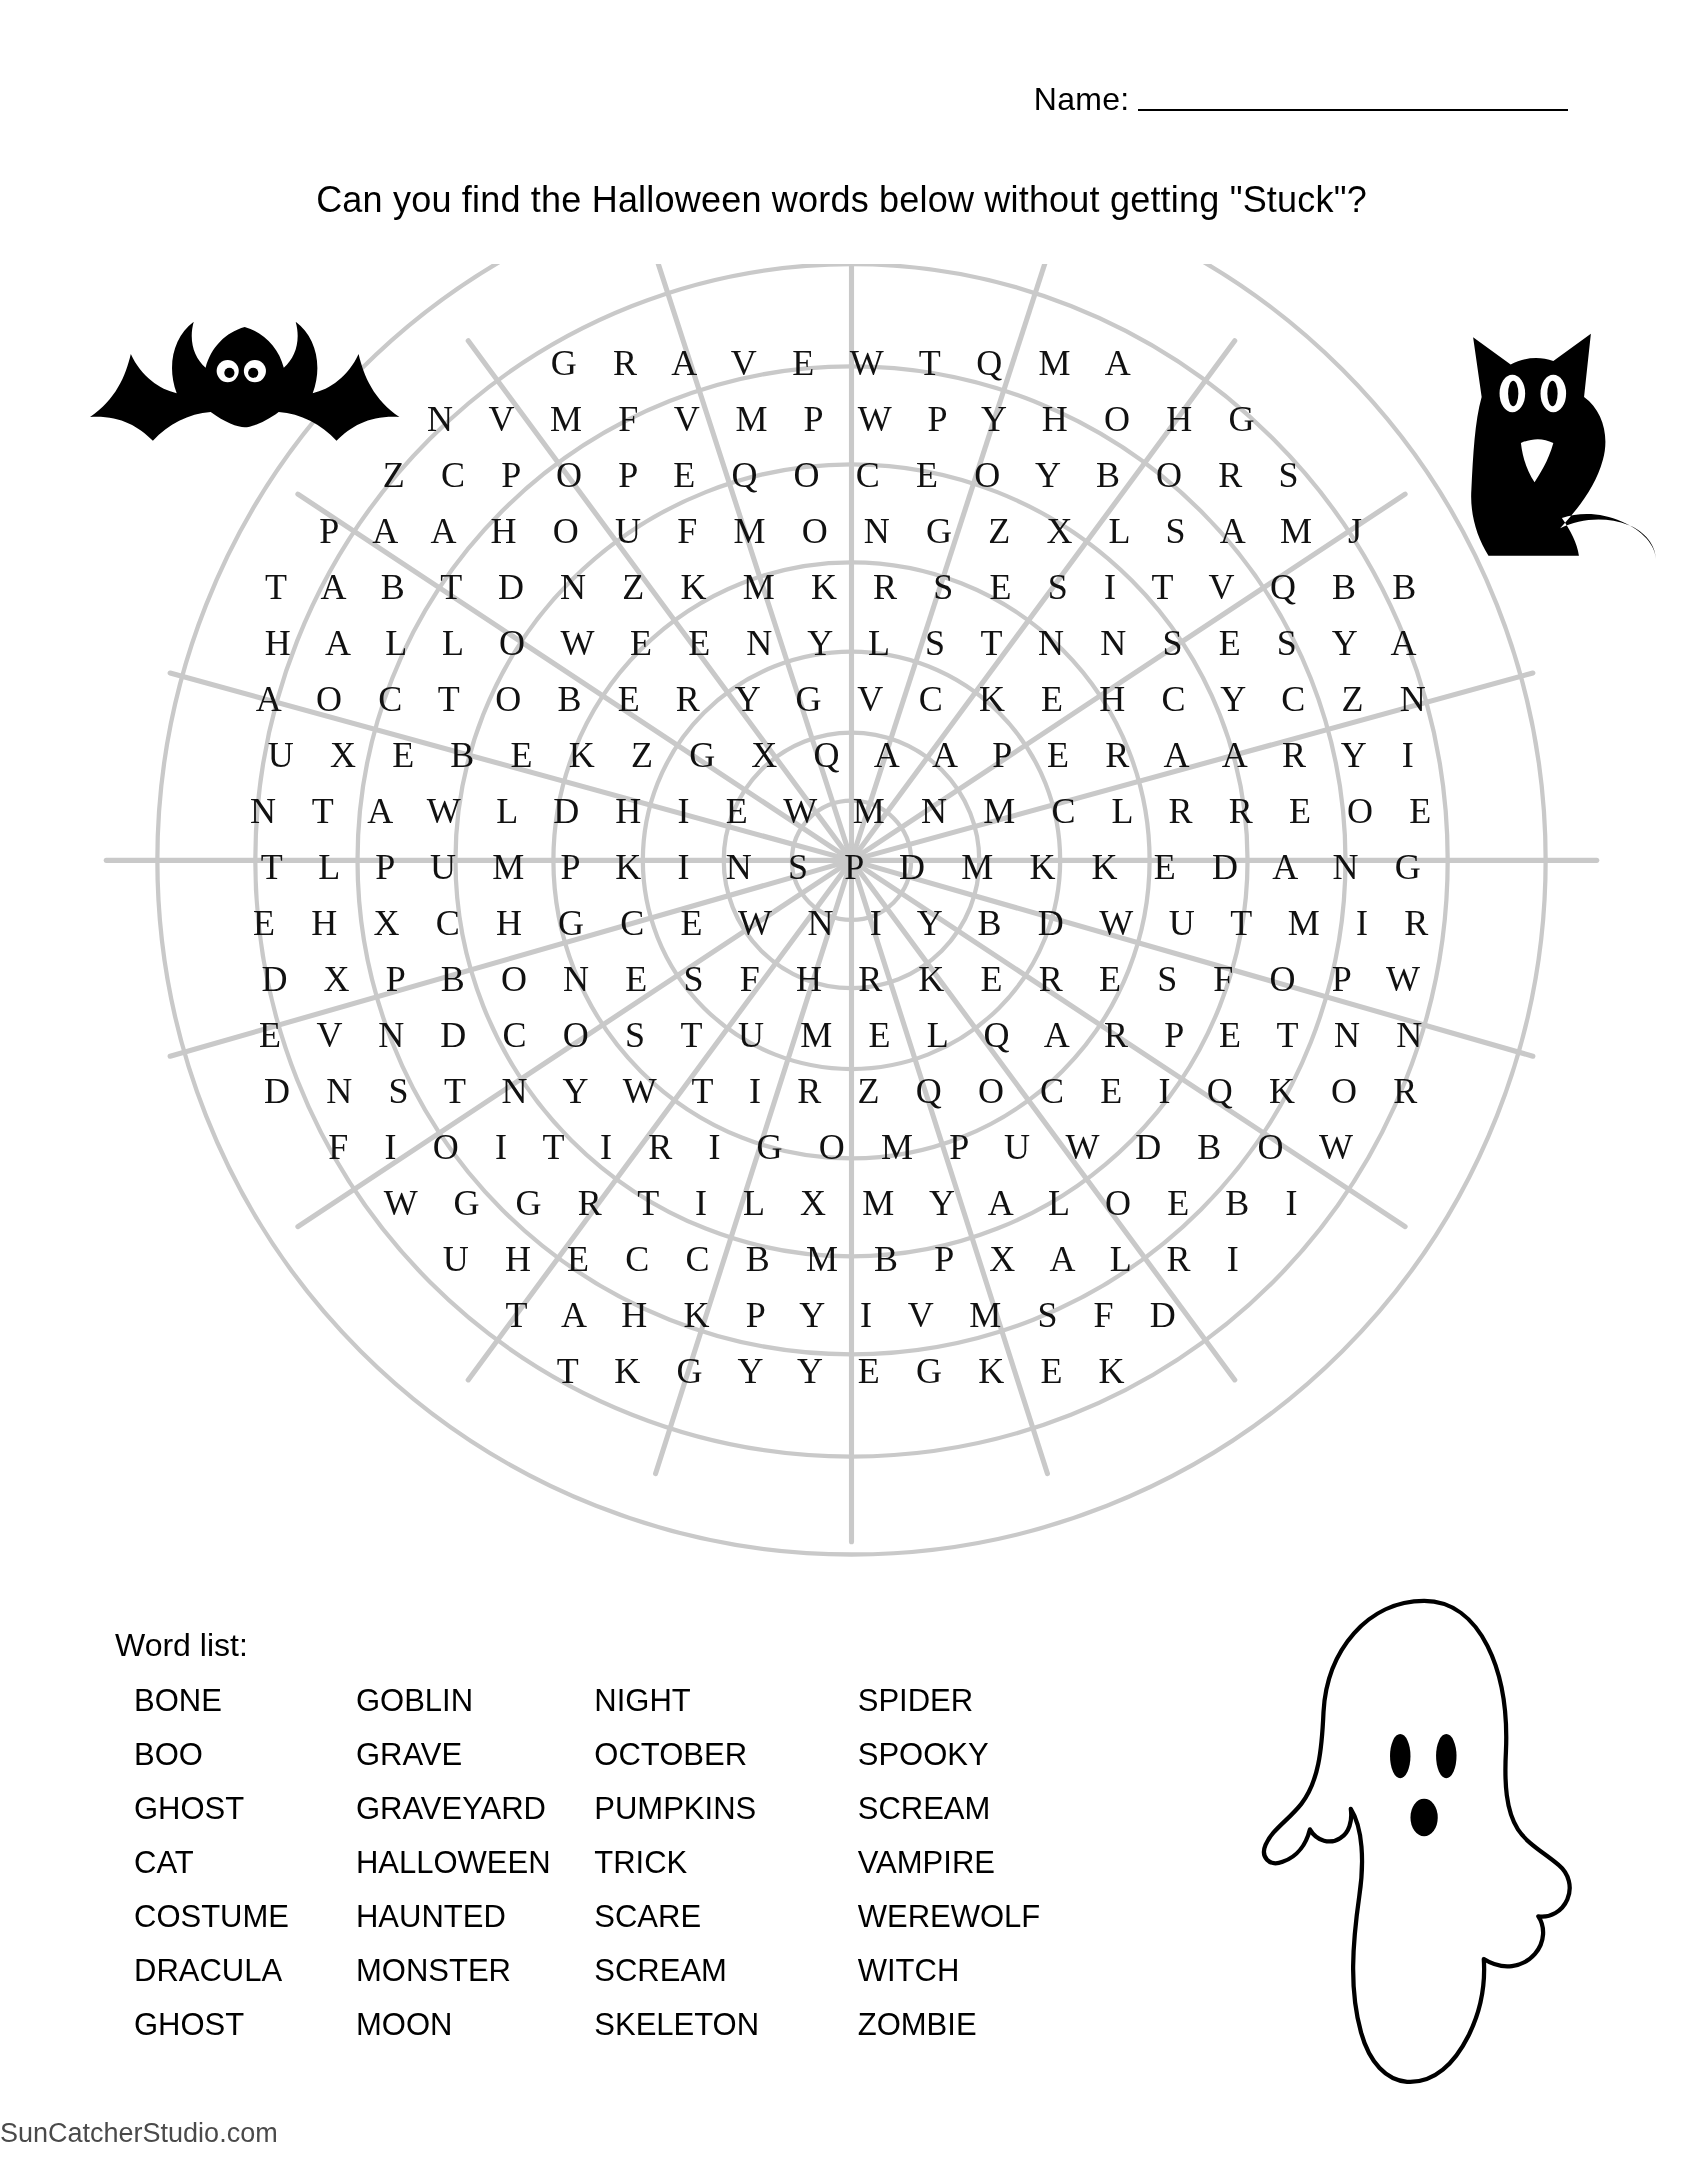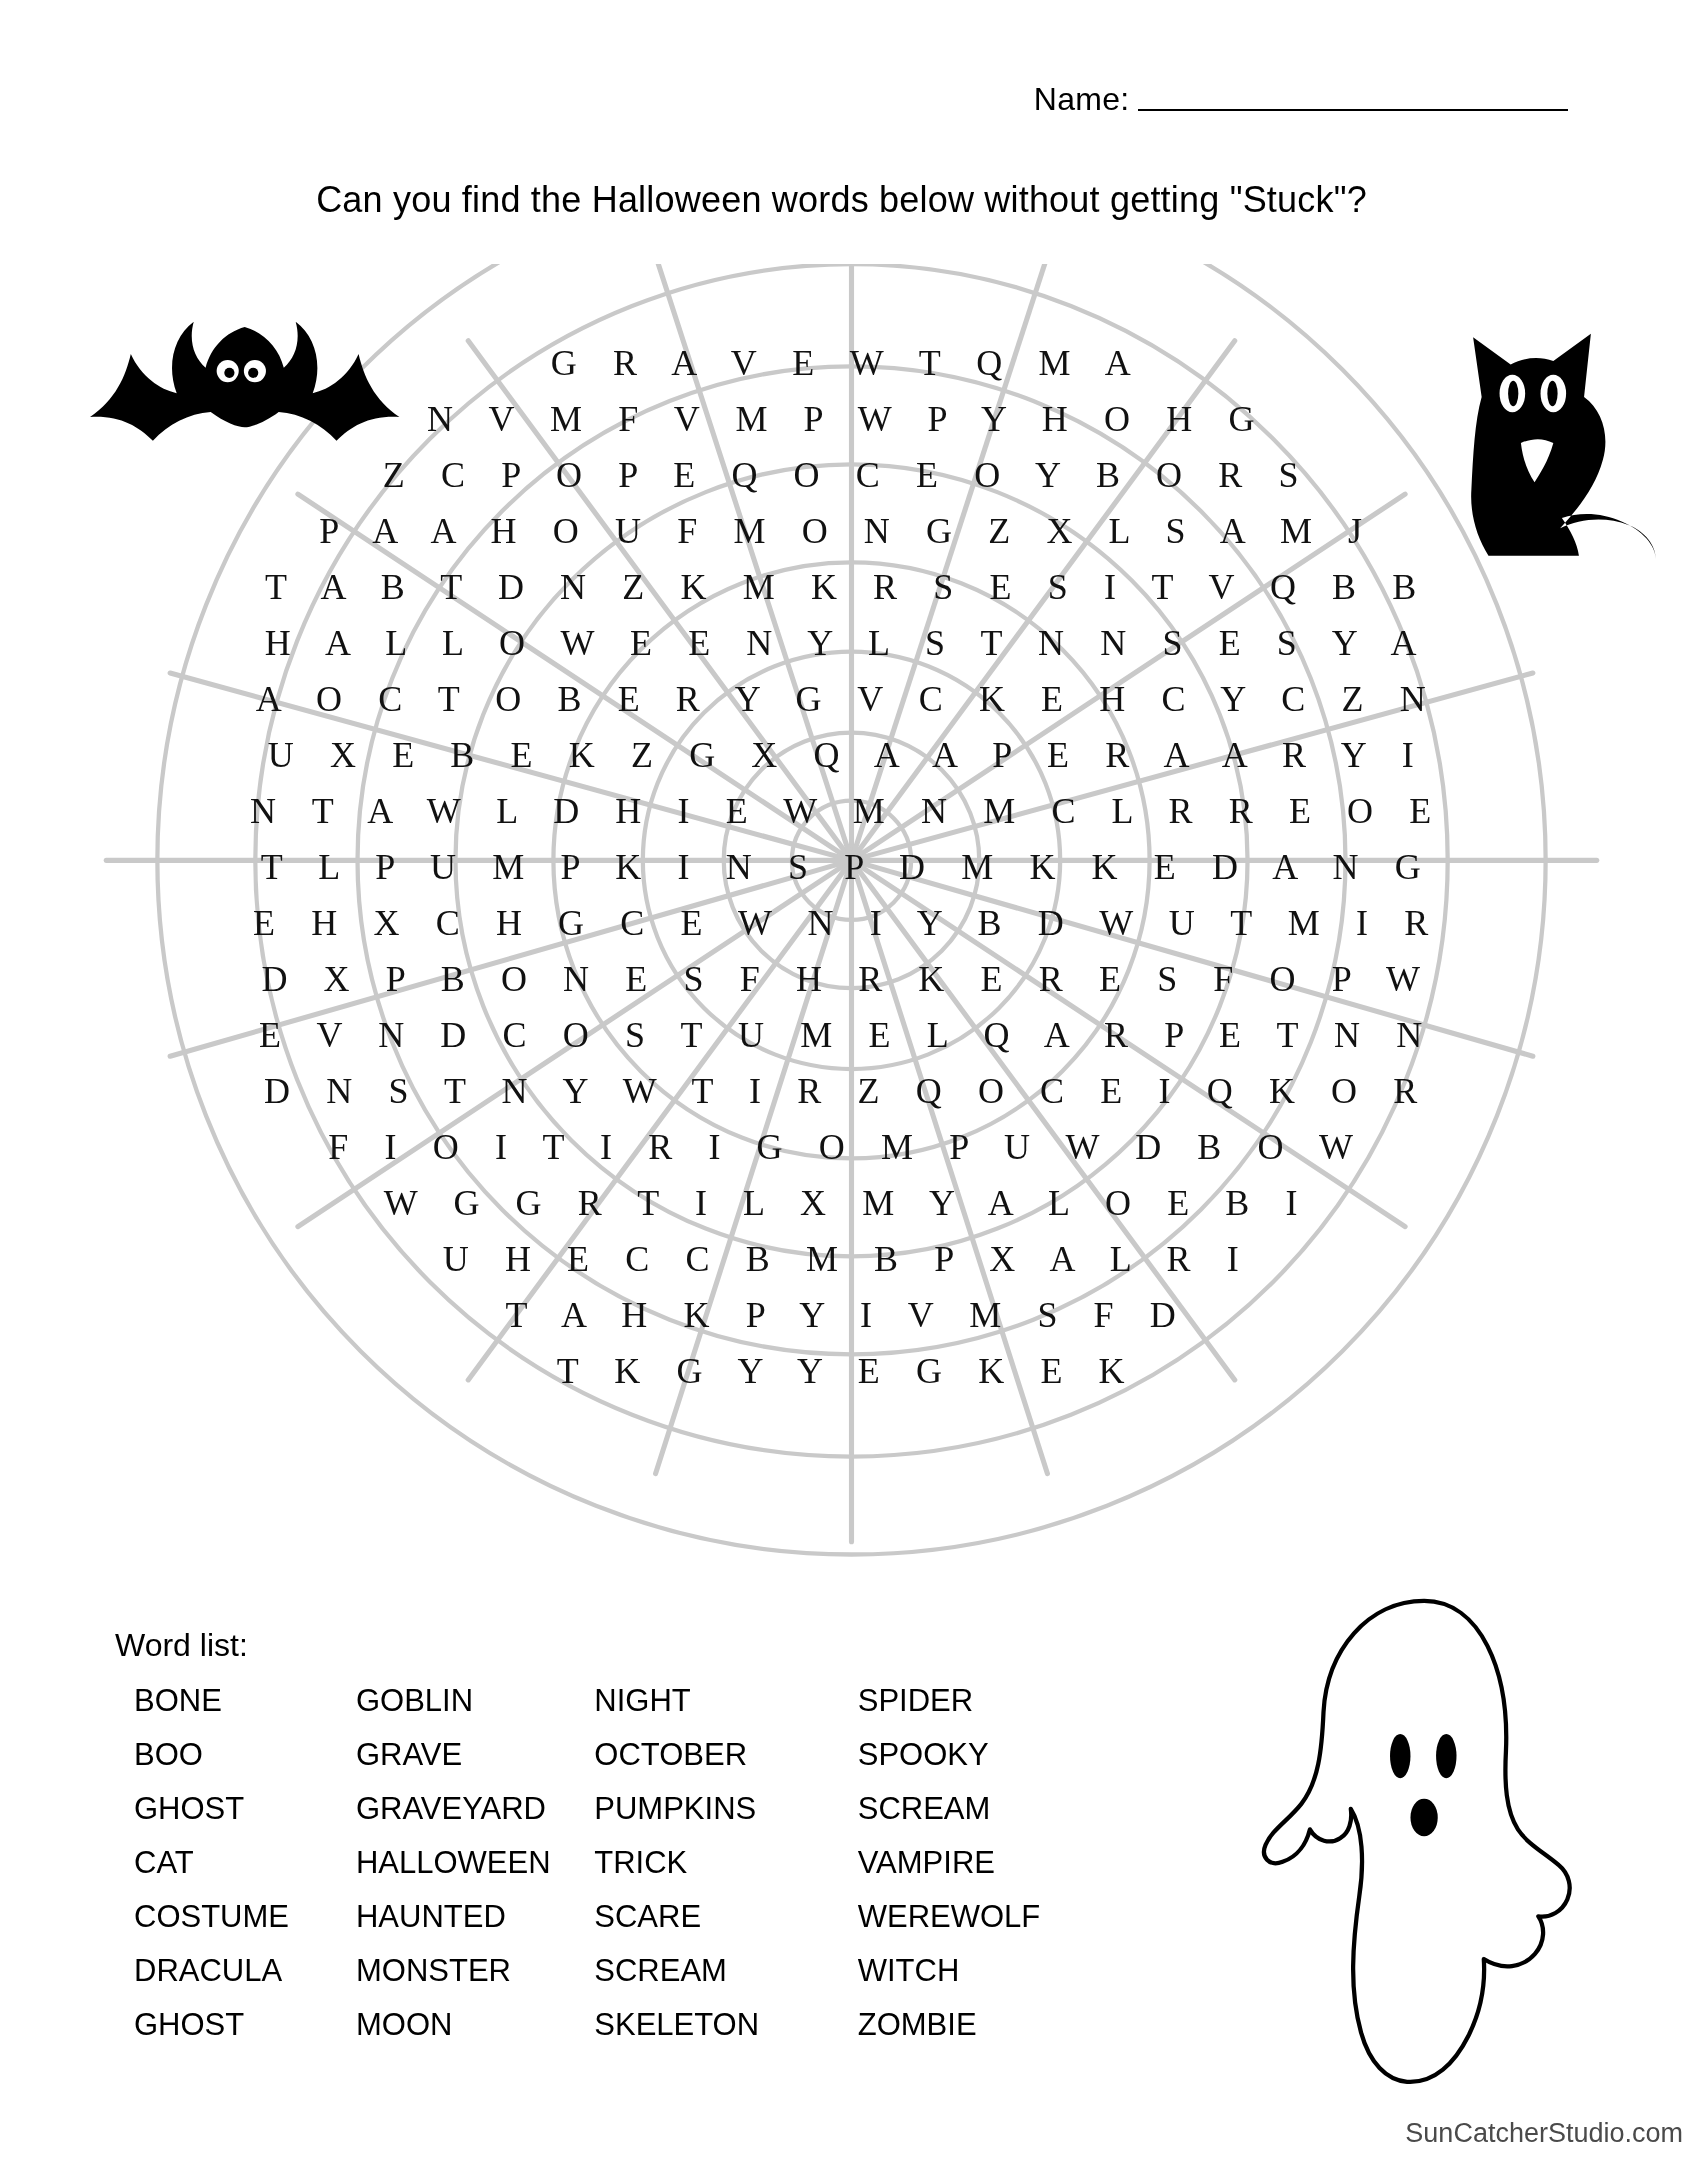--- a/index.html
+++ b/index.html
@@ -136,21 +136,21 @@
     white-space: nowrap;
     padding-left: 19px;
   }
 
   
   .footer {
     position: absolute;
     bottom: 32px;
     left: 0;
     width: 100%;
-    text-align: right;
+    text-align: left;
     font-size: 27px;
     color: #4a4a4a;
   }
 </style>
 </head>
 <body>
 
 <div class="name-row">
   <span class="name-label">Name:</span>
   <span class="name-rule"></span>

